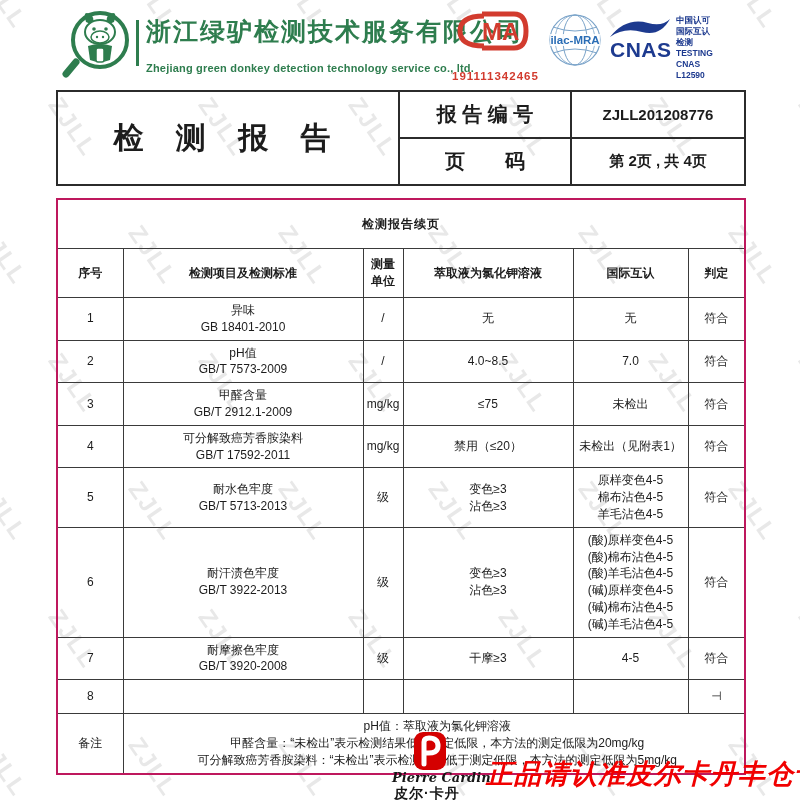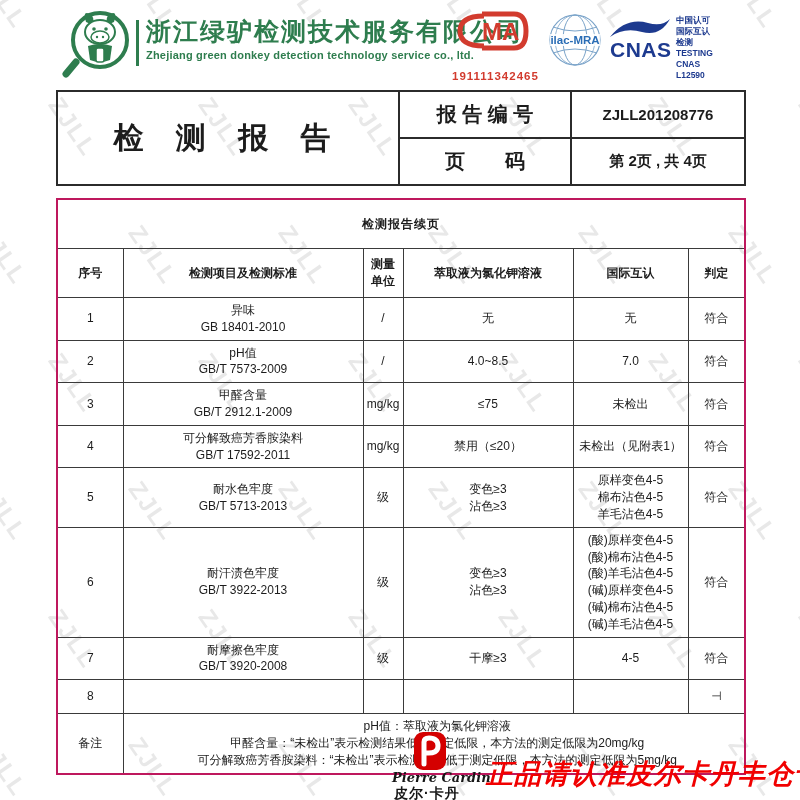--- a/index.html
+++ b/index.html
@@ -11,21 +11,21 @@
   
   #wm-layer{position:absolute;inset:0;z-index:0;pointer-events:none;overflow:hidden;}
   .wm{position:absolute;font-weight:bold;font-size:24px;letter-spacing:2px;
       color:rgba(110,110,110,0.16);transform:rotate(55deg);white-space:nowrap;}
   
   #header{position:absolute;left:0;top:0;width:652px;height:88px;z-index:1;}
   #logo{position:absolute;left:62px;top:8px;}
   #divider{position:absolute;left:136px;top:20px;width:3px;height:46px;background:#2e7d4e;}
   #company{position:absolute;left:146px;top:16px;}
   #company .cn{font-size:25px;font-weight:bold;color:#2e7d4e;letter-spacing:2px;line-height:1.2;}
-  #company .en{font-size:11px;font-weight:bold;color:#2e7d4e;margin-top:3px;letter-spacing:0.2px;}
+  #company .en{font-size:11px;font-weight:bold;color:#2e7d4e;margin-top:16px;letter-spacing:0.2px;}
   #cma{position:absolute;left:452px;top:10px;text-align:left;}
   #cma .num{color:#d23b2e;font-size:11.5px;font-weight:bold;letter-spacing:1px;margin-top:14px;}
   #ilac{position:absolute;left:548px;top:13px;}
   #cnas{position:absolute;left:608px;top:15px;}
   #cnas-text{position:absolute;left:676px;top:15px;color:#1d3a8f;font-weight:bold;
              font-size:8.5px;line-height:1.3;white-space:pre-line;}
   
   #title-table{position:absolute;left:56px;top:90px;z-index:1;border-collapse:collapse;table-layout:fixed;}
   #title-table td{border:2px solid #2b2b2b;text-align:center;vertical-align:middle;}
   #report-title{font-size:30px;font-weight:bold;letter-spacing:12px;}

